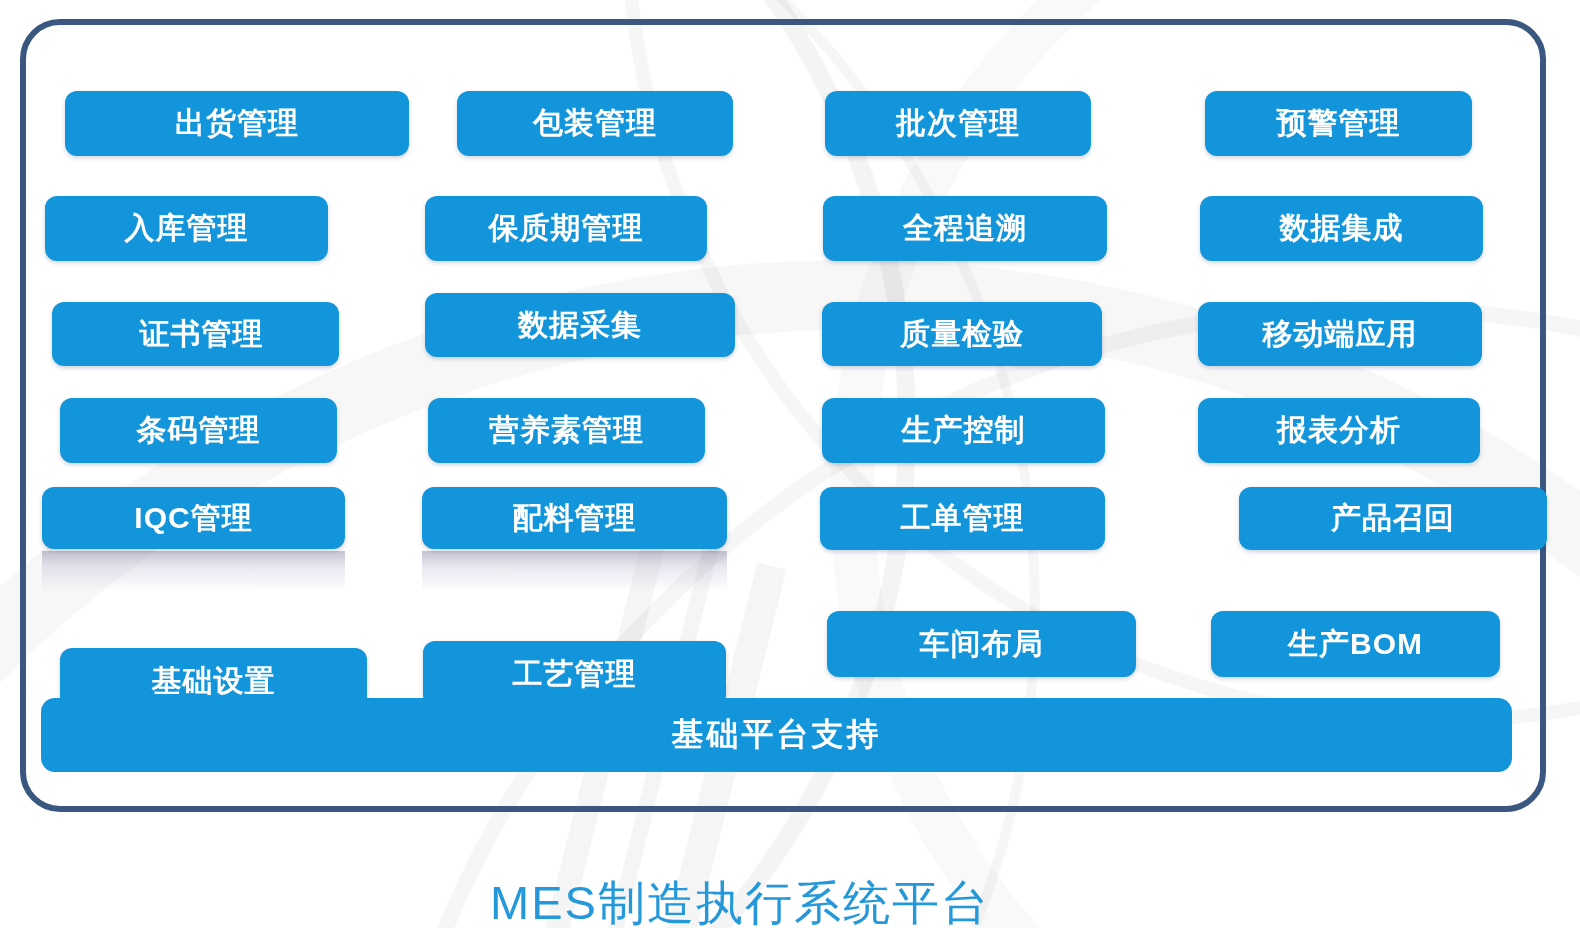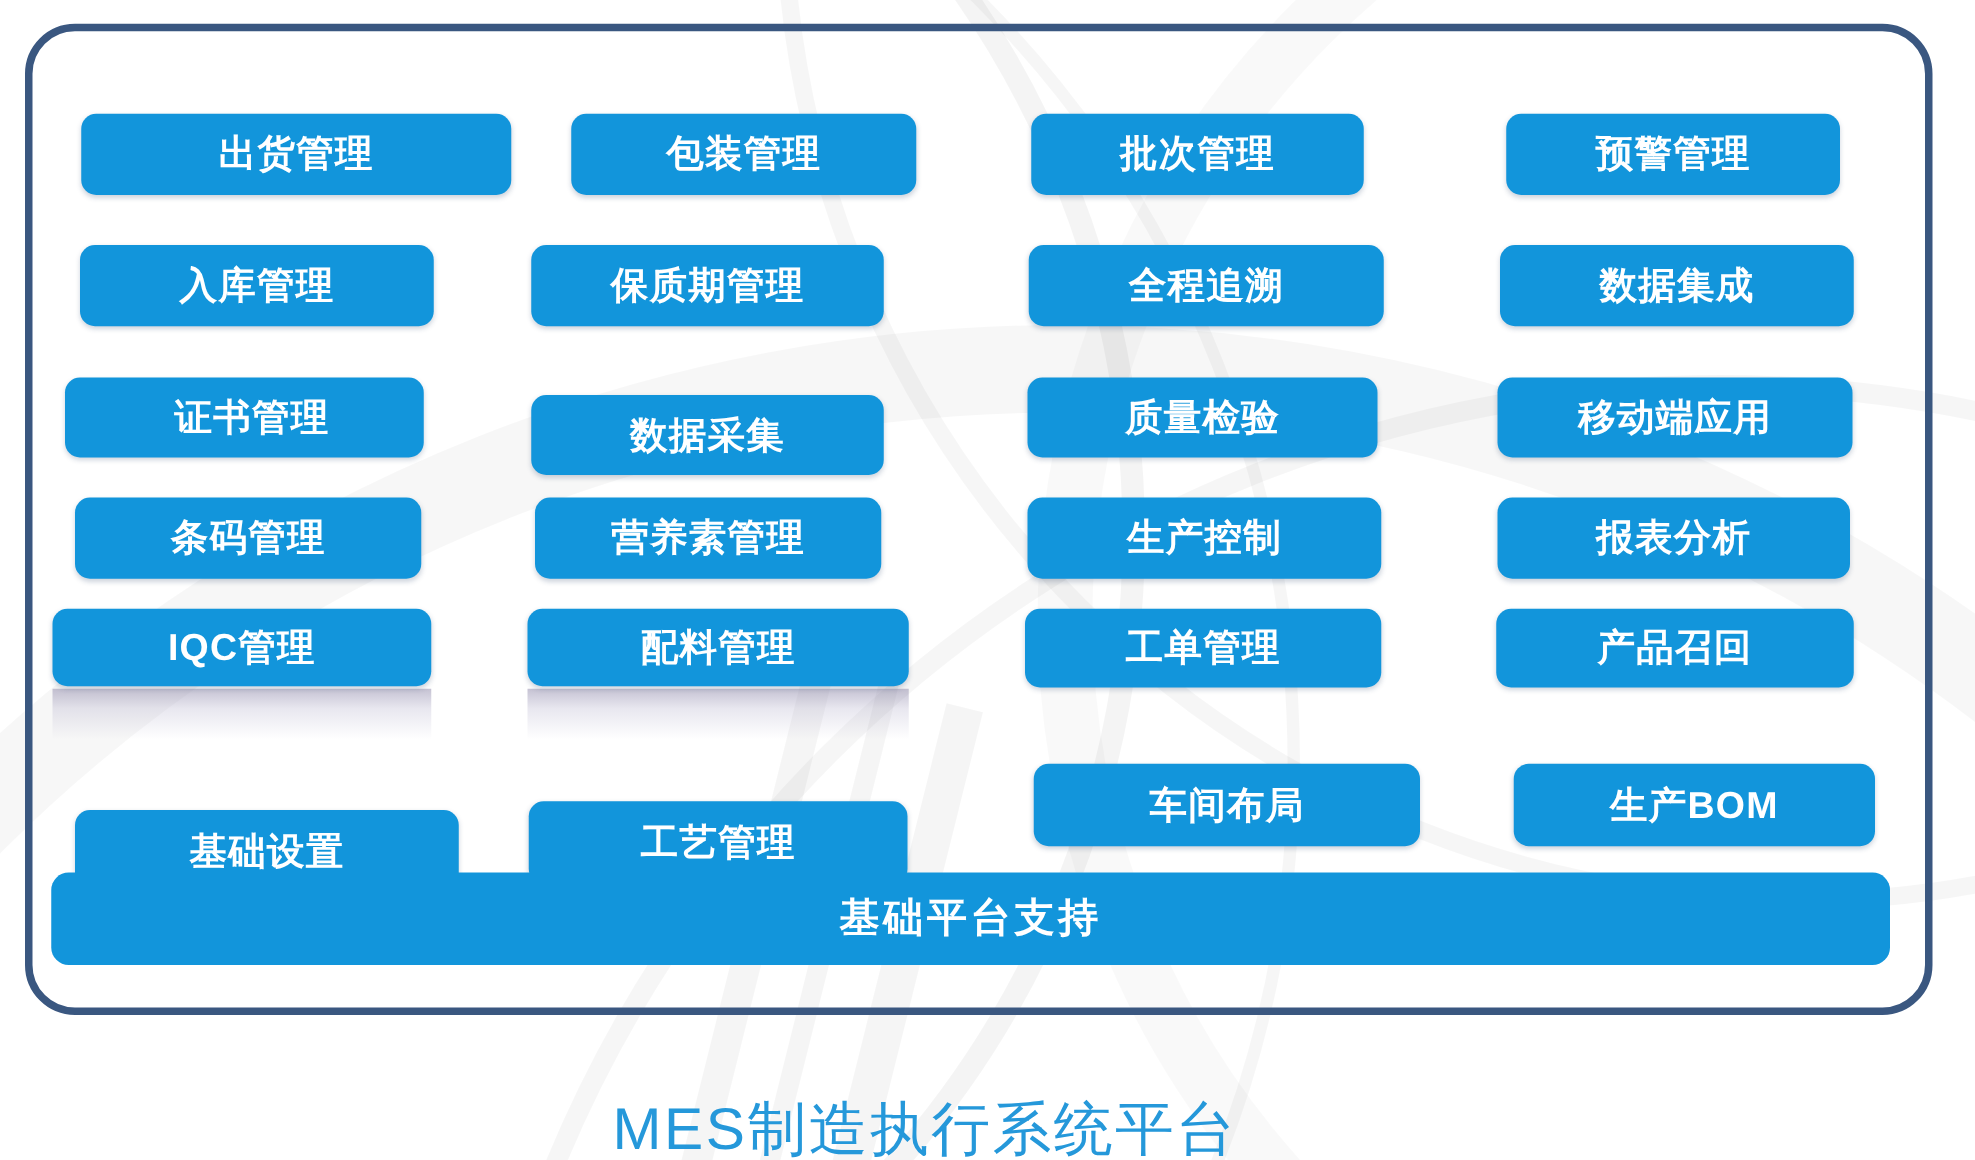--- a/index.html
+++ b/index.html
@@ -56,38 +56,38 @@
   <div class="stripe" style="left:650px;top:540px;width:16px;height:440px;transform:rotate(14deg);"></div>
   <div class="stripe" style="left:706px;top:560px;width:30px;height:420px;transform:rotate(14deg);"></div>
 
   <div class="panel"></div>
 
   <div>
       <div class="module-btn" style="left: 65px; top: 91px; width: 344px; height: 65px;">出货管理</div>
       <div class="module-btn" style="left: 426px; top: 91px; width: 276px; height: 65px; margin-left: 31px;">包装管理</div>
       <div class="module-btn" style="left: 825px; top: 91px; width: 266px; height: 65px;">批次管理</div>
       <div class="module-btn" style="left: 1205px; top: 91px; width: 267px; height: 65px;">预警管理</div>
-      <div class="module-btn" style="left: 64px; top: 196px; width: 283px; height: 65px;">入库管理</div>
+      <div class="module-btn" style="left: 45px; top: 196px; width: 283px; height: 65px;">入库管理</div>
       <div class="module-btn" style="left: 425px; top: 196px; width: 282px; height: 65px;">保质期管理</div>
       <div class="module-btn" style="left: 823px; top: 196px; width: 284px; height: 65px;">全程追溯</div>
       <div class="module-btn" style="left: 1200px; top: 196px; width: 283px; height: 65px;">数据集成</div>
       <div class="module-btn" style="left: 52px; top: 302px; width: 275px; height: 64px; padding-left: 12px;">证书管理</div>
-      <div class="module-btn" style="left: 425px; top: 316px; width: 282px; height: 64px;">数据采集</div>
+      <div class="module-btn" style="left: 425px; top: 293px; width: 310px; height: 64px;">数据采集</div>
       <div class="module-btn" style="left: 822px; top: 302px; width: 280px; height: 64px;">质量检验</div>
       <div class="module-btn" style="left: 1198px; top: 302px; width: 284px; height: 64px;">移动端应用</div>
       <div class="module-btn" style="left: 60px; top: 398px; width: 277px; height: 65px;">条码管理</div>
       <div class="module-btn" style="left: 428px; top: 398px; width: 277px; height: 65px;">营养素管理</div>
       <div class="module-btn" style="left: 822px; top: 398px; width: 283px; height: 65px;">生产控制</div>
       <div class="module-btn" style="left: 1198px; top: 398px; width: 282px; height: 65px;">报表分析</div>
       <div class="module-btn" style="left: 42px; top: 487px; width: 303px; height: 62px;">IQC管理</div>
       <div class="reflection" style="left: 42px; top: 551px; width: 303px; height: 52px;"></div>
       <div class="module-btn" style="left: 422px; top: 487px; width: 305px; height: 62px;">配料管理</div>
       <div class="reflection" style="left: 422px; top: 551px; width: 305px; height: 52px;"></div>
       <div class="module-btn" style="left: 820px; top: 487px; width: 285px; height: 63px;">工单管理</div>
-      <div class="module-btn" style="left: 1197px; top: 487px; width: 286px; height: 63px;">产品召回</div>
+      <div class="module-btn" style="left: 1239px; top: 487px; width: 308px; height: 63px;">产品召回</div>
       <div class="module-btn" style="left: 60px; top: 611px; width: 307px; height: 66px; margin-top: 37px;">基础设置</div>
       <div class="module-btn" style="left: 423px; top: 611px; width: 303px; height: 66px; margin-top: 30px;">工艺管理</div>
       <div class="module-btn" style="left: 827px; top: 611px; width: 309px; height: 66px;">车间布局</div>
       <div class="module-btn" style="left: 1211px; top: 611px; width: 289px; height: 66px;">生产BOM</div>
     </div>
 
   <div class="base-bar">基础平台支持</div>
 
   <div class="footer-title">MES制造执行系统平台</div>
 </div>

